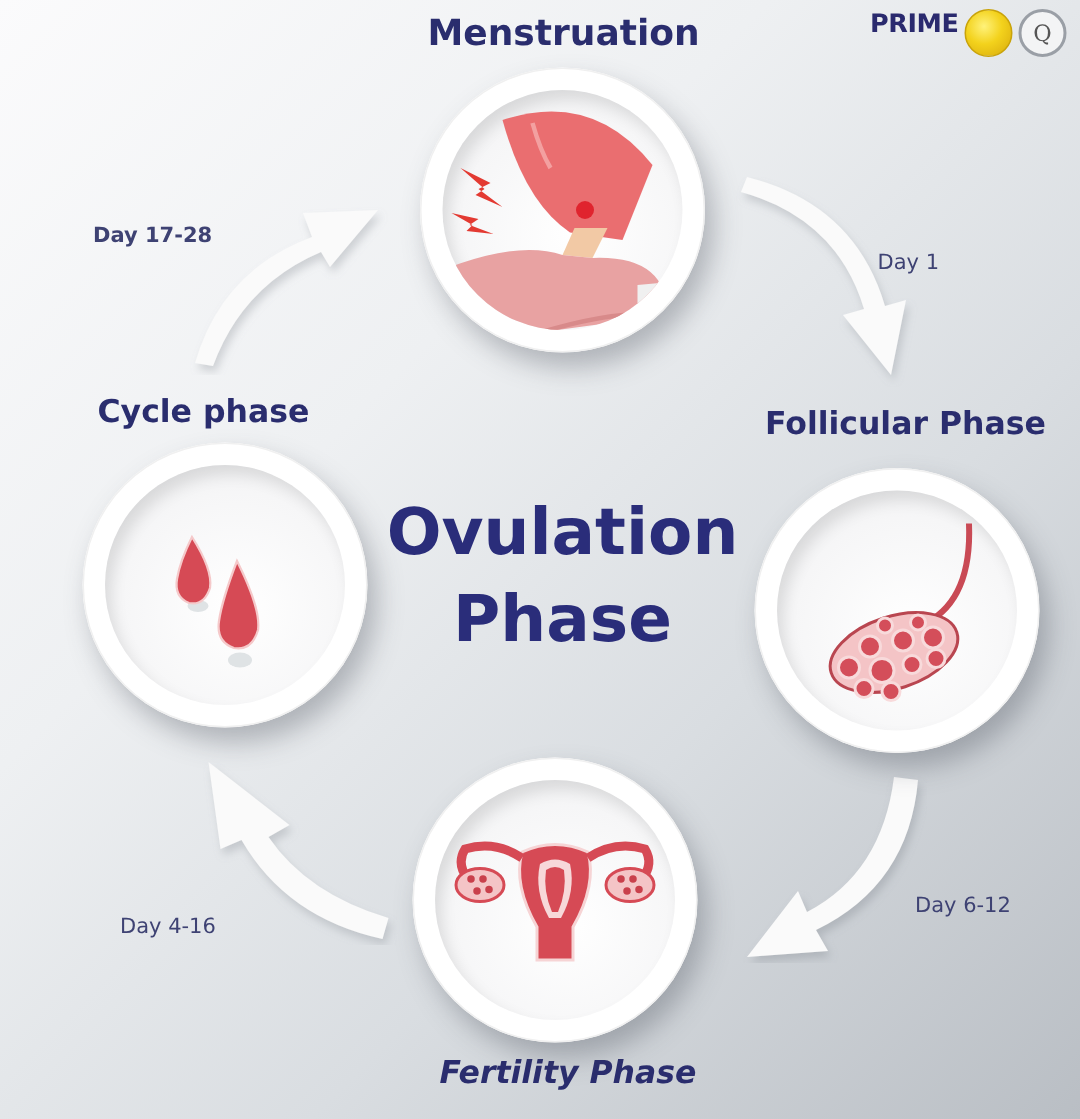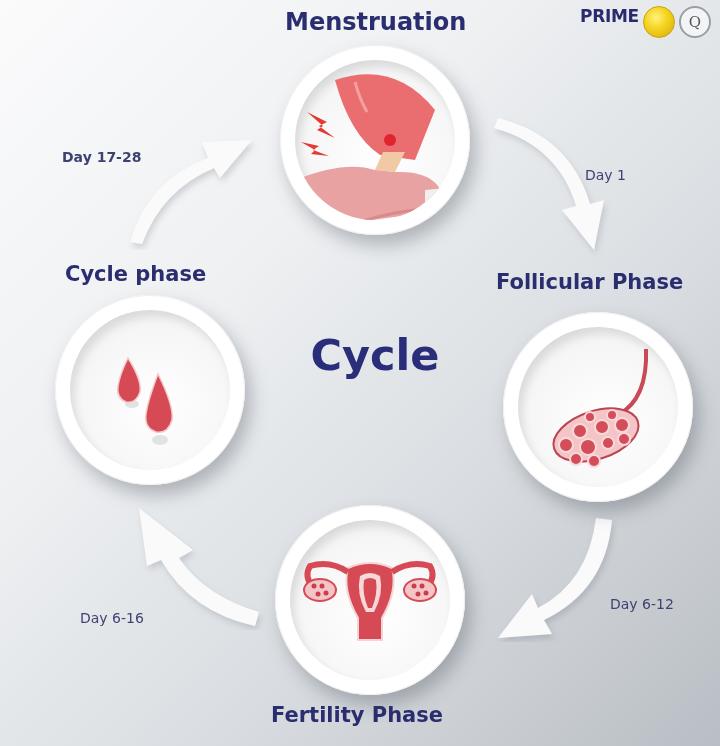--- a/index.html
+++ b/index.html
@@ -36,31 +36,32 @@
 
 <div class="canvas">
 
   <div class="logo">
     <span class="logo-text">PRIME</span>
     <span class="coin"></span>
     <span class="qmark">Q</span>
   </div>
 
   <div class="phase-title" style="left:285px; top:8px; font-size:24px;">Menstruation</div>
-  <div class="phase-title" style="left:496px; top:270px;">Follicular Phase</div>
-  <div class="phase-title" style="left:271px; top:703px;">Fertility Phase</div>
+  <div class="phase-title" style="left:510px; top:270px;">Follicular Phase</div>
+  <div class="phase-title" style="left:293px; top:703px;font-style:italic;">Fertility Phase</div>
   <div class="phase-title" style="left:65px; top:262px;">Cycle phase</div>
 
   <div class="day-label" style="left:585px; top:138px;margin-top:29px;">Day 1</div>
   <div class="day-label" style="left:610px; top:596px;">Day 6-12</div>
-  <div class="day-label" style="left:80px; top:610px;">Day 6-16</div>
+  <div class="day-label" style="left:80px; top:610px;">Day 4-16</div>
   <div class="day-label" style="left:62px; top:149px;font-weight:bold;">Day 17-28</div>
 
   <div class="center-title">
-    <div>Cycle</div>
+    <div>Ovulation</div>
+    <div>Phase</div>
   </div>
 
   <svg class="arrow" style="left:120px; top:120px;" width="140" height="130">
     <defs>
         <filter id="sh1">
           <feDropShadow dx="2" dy="4" stdDeviation="3" flood-color="#8a9099" flood-opacity="0.35"></feDropShadow>
         </filter>
       </defs>
     <path d="M10,122 Q28,60 88,38 L82,22 L132,20 L100,58 L94,48 Q42,70 22,124 Z" fill="#fafafa" filter="url(#sh1)"></path>
   </svg>

